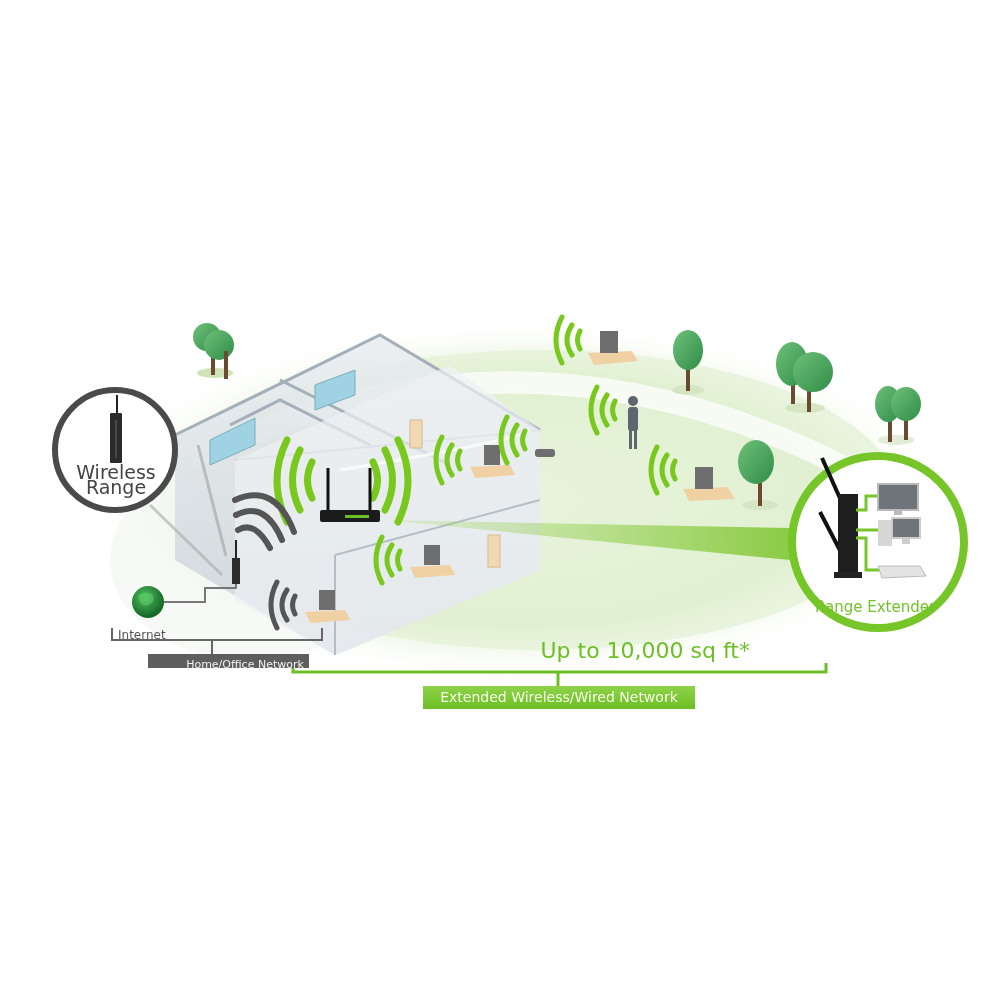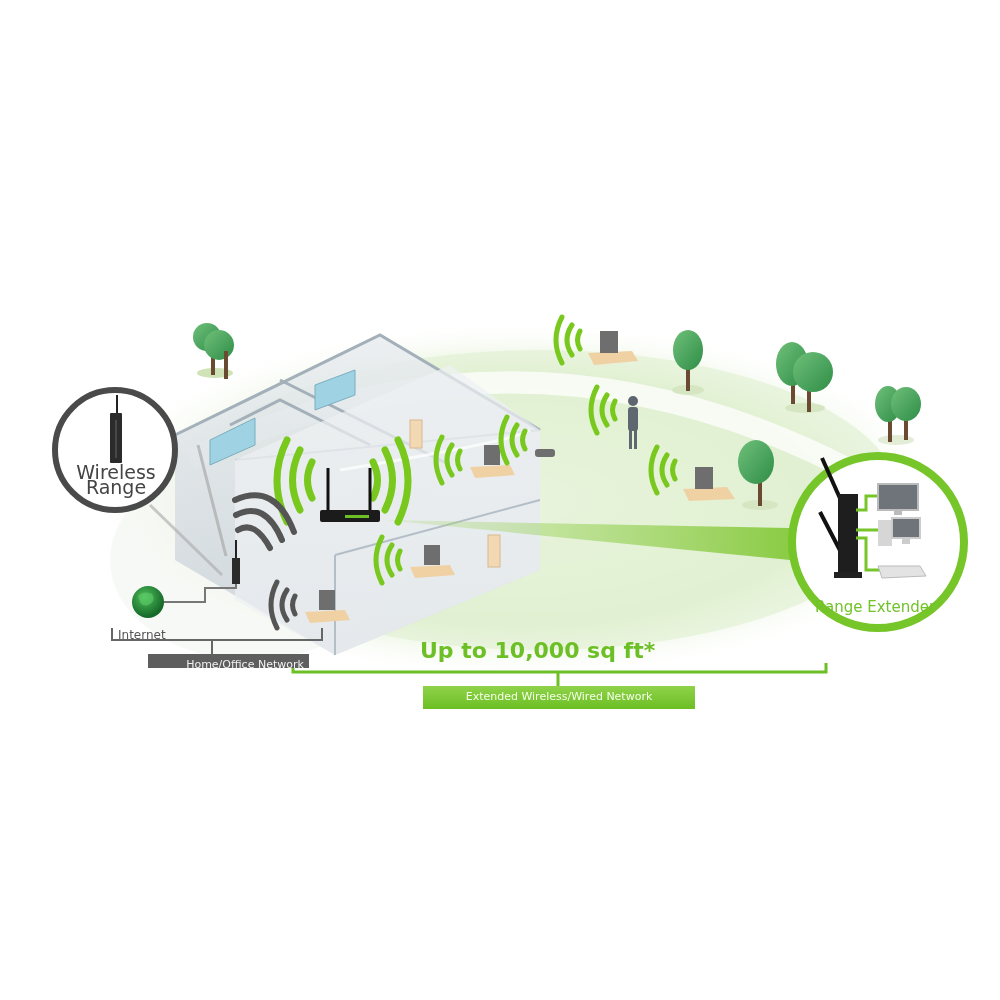--- a/index.html
+++ b/index.html
@@ -6,24 +6,24 @@
   body { width:1000px; height:1000px; position:relative; overflow:hidden;
          font-family:"DejaVu Sans", sans-serif; }
   #stage { position:absolute; left:0; top:0; width:1000px; height:1000px; }
   .lbl { position:absolute; white-space:nowrap; }
   .router-label { left:64px; top:465px; width:104px; text-align:center;
                   font-size:19px; line-height:15px; color:#444; }
   .internet-label { left:118px; top:628px; font-size:12px; color:#555; }
   .home-box { position:absolute; left:148px; top:654px; width:128px; height:14px;
               background:#5e5e5e; color:#f0f0f0; font-size:11px; line-height:22px; text-align:center;padding-left:33px; }
   .ext-box { position:absolute; left:423px; top:686px; width:272px; height:23px;
-             background:linear-gradient(#8fd24a,#6cbf24); color:#f6ffe9; font-size:11px;
+             background:linear-gradient(#8fd24a,#6cbf24); color:#f6ffe9; font-size:14px;
              line-height:22px; text-align:center; }
-  .sqft { left:420px; top:638px; width:330px; text-align:left; font-size:22px;
-          color:#6cbf24; font-weight:bold; }
+  .sqft { left:420px; top:638px; width:330px; text-align:right; font-size:22px;
+          color:#6cbf24; font-weight:normal; }
   .ext-label { left:790px; top:590px; width:170px; text-align:center; font-size:15px; color:#72c22a;margin-top:8px; }
 </style>
 </head>
 <body>
 
 <div id="stage">
 <svg width="1000" height="1000" viewBox="0 0 1000 1000">
   <defs>
     <radialGradient id="cov" cx="50%" cy="50%" r="50%">
       <stop offset="0%" stop-color="#f4faee"></stop>

